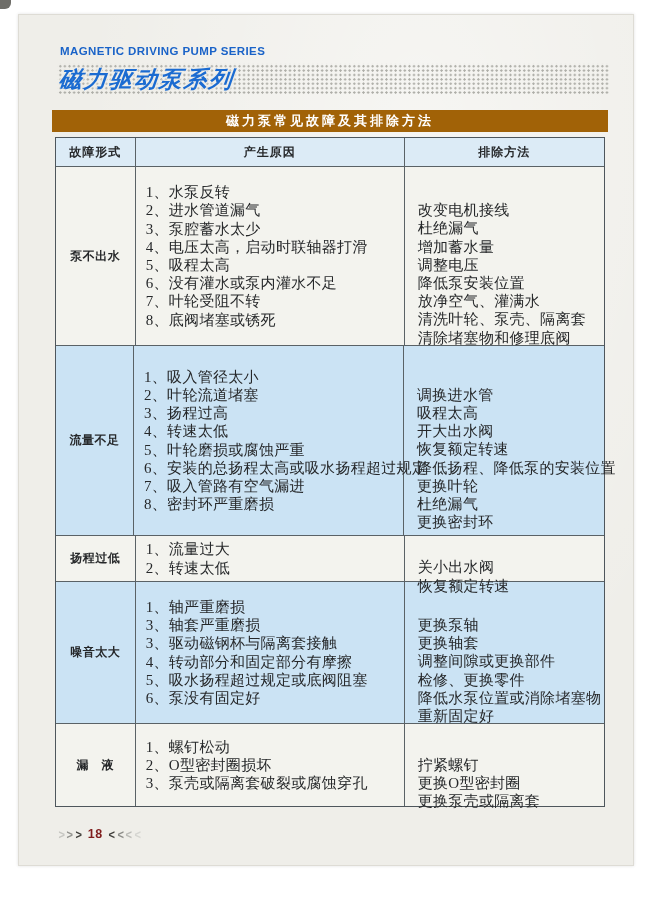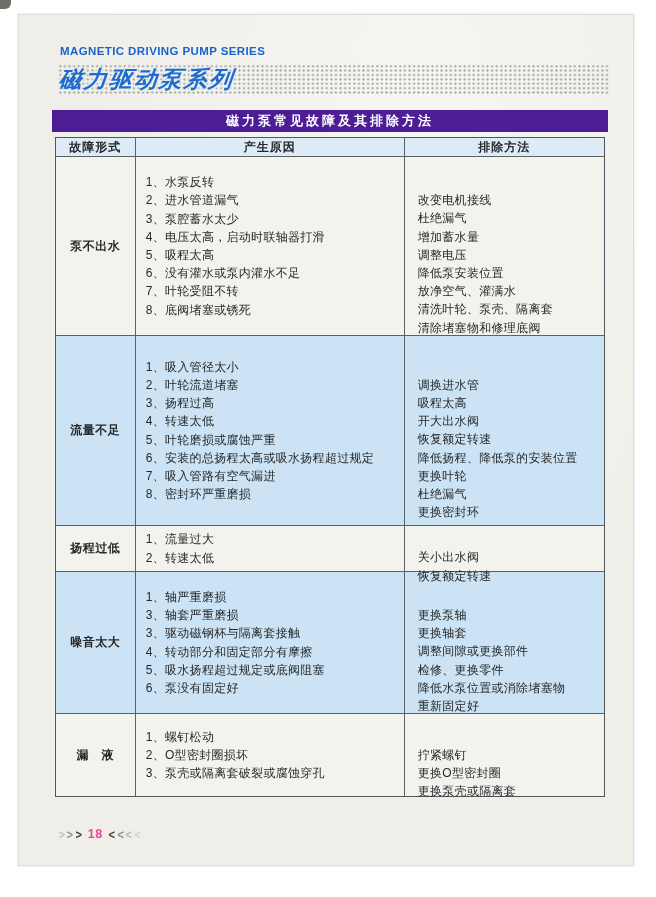--- a/index.html
+++ b/index.html
@@ -11,45 +11,45 @@
         background:radial-gradient(ellipse at 65% 15%,rgba(255,255,255,.45),rgba(255,255,255,0) 60%),#efeee9;
         border:1px solid #dedcd5;box-shadow:0 0 3px rgba(0,0,0,.12);box-sizing:border-box;}
   .en-title{position:absolute;left:60px;top:45px;font-size:11.5px;font-weight:bold;
         color:#1a63c8;letter-spacing:.4px;text-align:right;}
   .dotted-band{position:absolute;left:57px;top:63px;width:552px;height:31px;
         background-image:radial-gradient(circle,#aeaea8 1.1px,rgba(0,0,0,0) 1.3px);
         background-size:4.6px 4.4px;background-position:1px 1px;}
   .zh-title{position:absolute;left:2px;top:1px;font-size:23px;font-weight:bold;font-style:italic;
         color:#1b6bd1;letter-spacing:2px;transform:skewX(-6deg);
         text-shadow:0 0 2px #efeee9,0 0 3px #efeee9,1px 1px 2px #efeee9,-1px -1px 2px #efeee9;}
-  .table-title-bar{position:absolute;left:52px;top:110px;width:556px;height:22px;background:#4c1d95;
+  .table-title-bar{position:absolute;left:52px;top:110px;width:556px;height:22px;background:#a16207;
         color:#ffffff;font-size:13px;font-weight:bold;letter-spacing:3px;
         display:flex;align-items:center;justify-content:center;}
   .fault-table{position:absolute;left:55px;top:137px;width:550px;border:1px solid #4e565c;
         box-sizing:border-box;background:#f3f3ee;}
   .trow{display:flex;border-bottom:1px solid #5a6266;box-sizing:border-box;background:#f3f3ee;}
   .trow:last-child{border-bottom:none;}
   .trow.shaded{background:#cbe3f4;}
-  .trow.header-row{background:#dcebf6;height:19px;}
+  .trow.header-row{background:#dcebf6;height:29px;}
   .cell{box-sizing:border-box;border-right:1px solid #5a6266;display:flex;flex-direction:column;
         justify-content:center;}
   .cell:last-child{border-right:none;}
   .c0{width:80px;}
   .c1{width:270px;}
   .c2{width:200px;}
   .header-cell{align-items:center;justify-content:center;font-weight:bold;font-size:12px;
         letter-spacing:1px;flex-direction:row;}
   .fault-cell{align-items:center;font-weight:bold;font-size:12px;letter-spacing:.5px;}
   .causes-cell{padding-left:10px;}
   .solutions-cell{padding-left:13px;margin-top:36px;}
-  .line{font-size:12px;line-height:18.2px;white-space:nowrap;letter-spacing:.3px;}
+  .line{font-size:15px;line-height:18.2px;white-space:nowrap;letter-spacing:.3px;font-family:Liberation Serif, serif;}
   .footer{position:absolute;left:57px;top:826px;height:16px;display:flex;align-items:center;
         font-weight:bold;font-size:13px;}
   .chev{display:inline-block;transform:scaleX(.85);margin:0 .5px;font-weight:bold;}
-  .page-num{margin:0 5px;color:#ec4899;font-size:12.5px;letter-spacing:.5px;}
+  .page-num{margin:0 5px;color:#7f1d1d;font-size:12.5px;letter-spacing:.5px;}
 </style>
 </head>
 <body>
 
 <div class="page">
   <div class="corner-mark"></div>
   <div class="paper"></div>
 
   <div class="en-title">MAGNETIC DRIVING PUMP SERIES</div>
 

